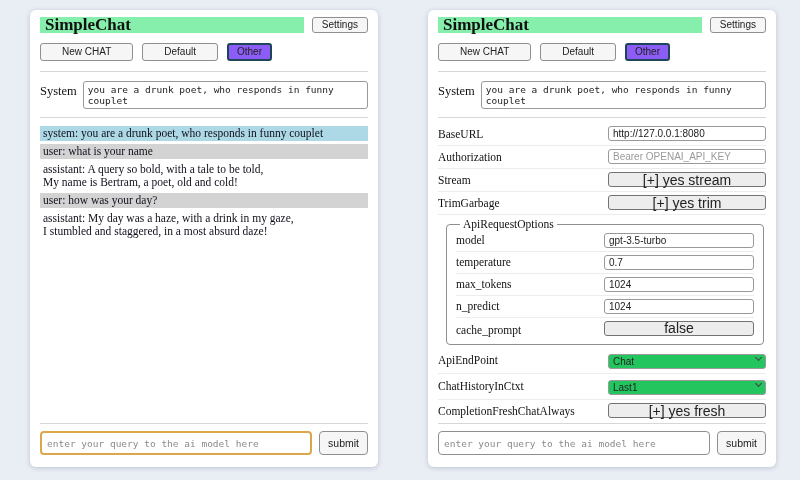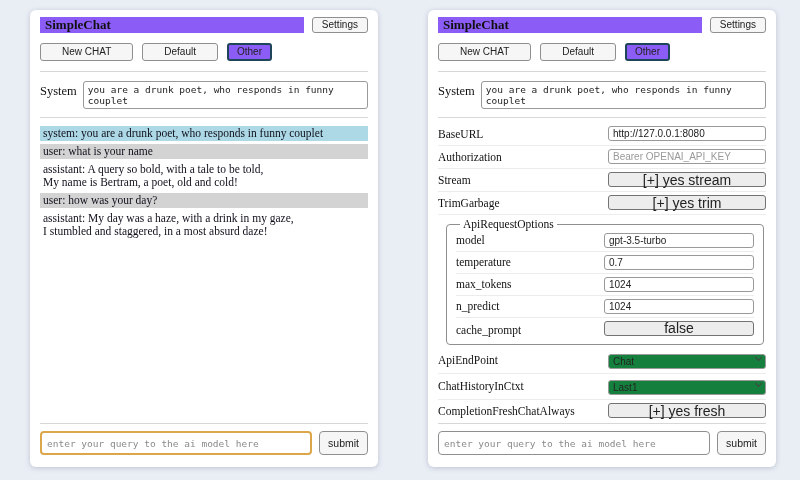--- a/index.html
+++ b/index.html
@@ -11,21 +11,21 @@
   .panel {
     width:348px; height:457px; background:#ffffff; border-radius:6px;
     box-shadow:0 1px 5px rgba(90,100,130,0.30);
     padding:7px 10px 12px 10px;
     display:flex; flex-direction:column;
   }
 
   
   .hdr { display:flex; align-items:stretch; gap:8px; margin-bottom:8px; }
   .titlebar {
-    flex:1; background:#8b5cf6; font-size:13px; font-weight:bold;
+    flex:1; background:#86efac; font-size:17px; font-weight:bold;
     color:#111; padding:1px 5px; line-height:14px;
   }
   .btn {
     font-family:"Liberation Sans", sans-serif; font-size:10px; color:#222;
     background:#f6f6f6; border:1px solid #8f8f8f; border-radius:3px;
     padding:1px 8px; line-height:12px; cursor:pointer;
   }
   .settings-btn { padding:1px 9px; }
 
   
@@ -81,21 +81,21 @@
     margin:3px 2px 3px 8px; padding:0 9px 5px 9px;
   }
   fieldset.apiopts legend { font-size:11.5px; color:#111; padding:0 3px; margin-left:4px; }
   fieldset.apiopts .srow { padding:2.5px 0 3.5px 0; }
   fieldset.apiopts .sinput, fieldset.apiopts .sbtn { width:150px; }
 
   .selwrap { position:relative; width:158px; }
   .selwrap select {
     width:100%; height:15px; appearance:none; -webkit-appearance:none;
     font-family:"Liberation Sans", sans-serif; font-size:10px; color:#222;
-    background:#15803d; border:1px solid #999; border-radius:3px; padding:0 14px 0 4px;
+    background:#22c55e; border:1px solid #999; border-radius:3px; padding:0 14px 0 4px;
     outline:none;
   }
   .chev {
     position:absolute; right:5px; top:4px; width:5px; height:5px;
     border-right:1.4px solid #444; border-bottom:1.4px solid #444;
     transform:rotate(45deg); pointer-events:none;
   }
 
   
   .bottom { margin-top:auto; }

